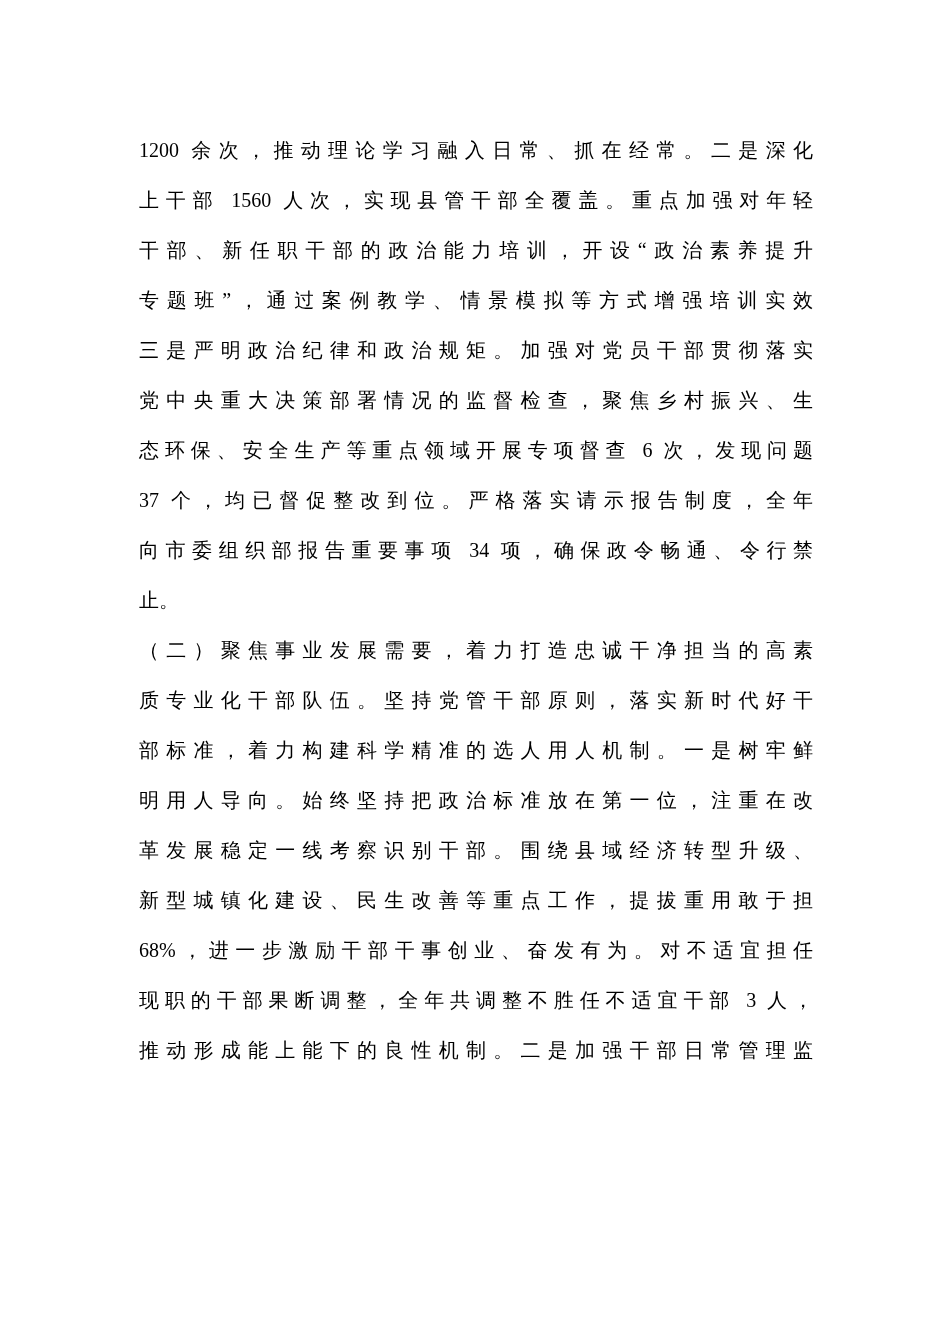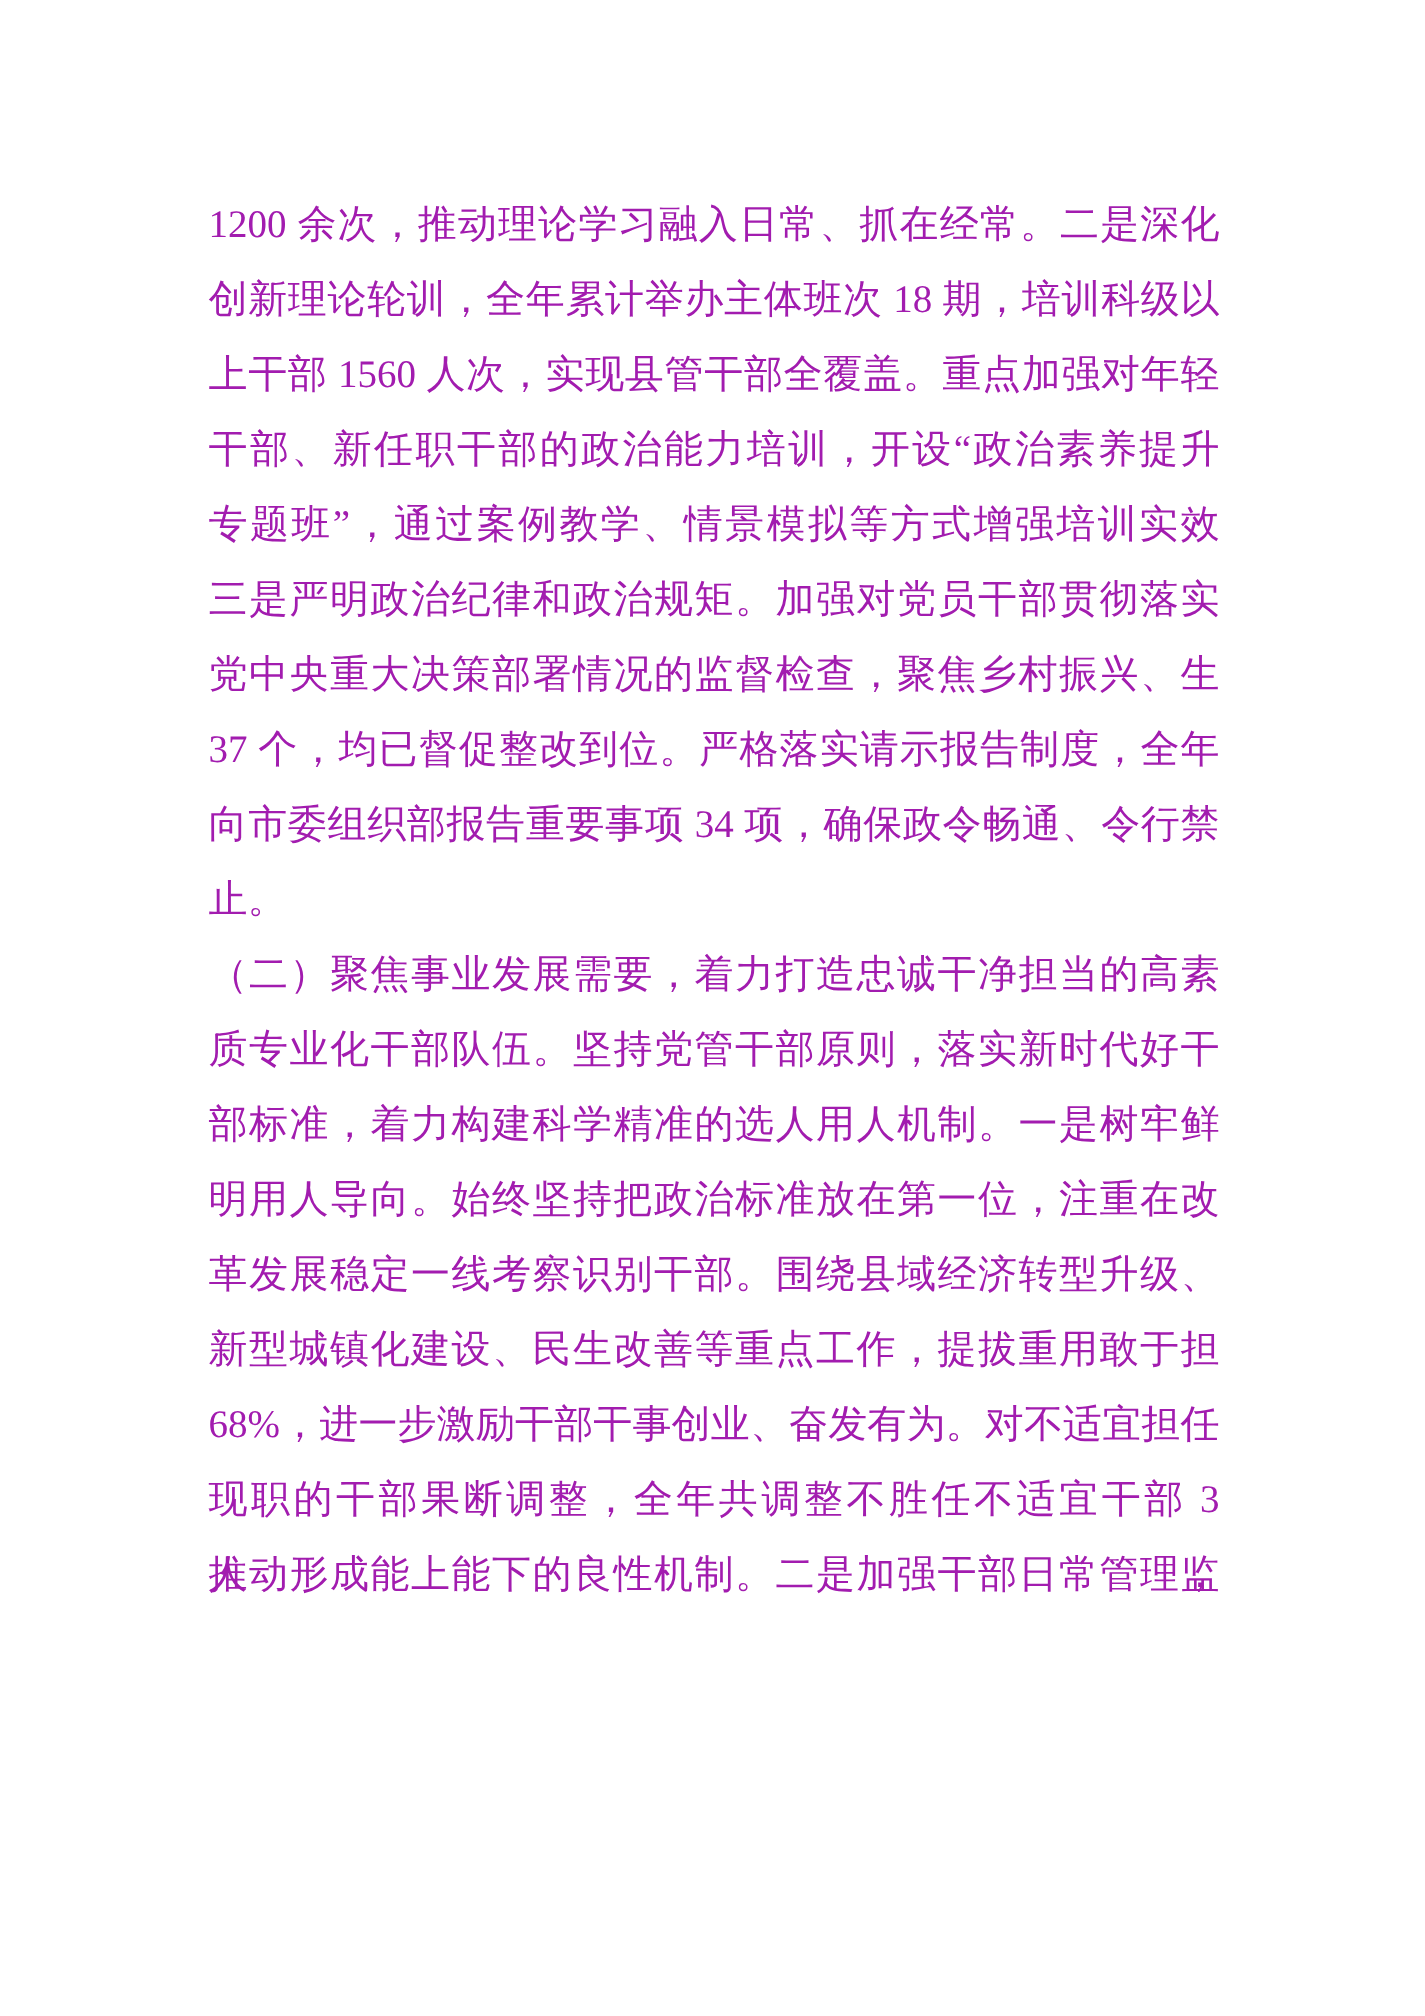--- a/index.html
+++ b/index.html
@@ -26,44 +26,44 @@
     position: absolute;
     left: 139px;
     top: 125px;
     width: 674px;
   }
   .line {
     margin: 0;
     padding: 0;
     height: 50px;
     line-height: 50px;
-    font-size: 26px;
-    color: #a21caf;
+    font-size: 20px;
+    color: #000000;
     text-align: justify;
     text-align-last: justify;
     text-justify: inter-character;
     overflow: visible;
   }
   .line.short {
     text-align: left;
     text-align-last: left;
   }
 </style>
 </head>
 <body>
 
 <div class="page">
   <div class="text-block">
     <p class="line">1200 余次，推动理论学习融入日常、抓在经常。二是深化</p>
-    <p class="line">创新理论轮训，全年累计举办主体班次 18 期，培训科级以</p>
     <p class="line">上干部 1560 人次，实现县管干部全覆盖。重点加强对年轻</p>
     <p class="line">干部、新任职干部的政治能力培训，开设“政治素养提升</p>
     <p class="line">专题班”，通过案例教学、情景模拟等方式增强培训实效</p>
     <p class="line">三是严明政治纪律和政治规矩。加强对党员干部贯彻落实</p>
     <p class="line">党中央重大决策部署情况的监督检查，聚焦乡村振兴、生</p>
+    <p class="line">态环保、安全生产等重点领域开展专项督查 6 次，发现问题</p>
     <p class="line">37 个，均已督促整改到位。严格落实请示报告制度，全年</p>
     <p class="line">向市委组织部报告重要事项 34 项，确保政令畅通、令行禁</p>
     <p class="line short">止。</p>
     <p class="line">（二）聚焦事业发展需要，着力打造忠诚干净担当的高素</p>
     <p class="line">质专业化干部队伍。坚持党管干部原则，落实新时代好干</p>
     <p class="line">部标准，着力构建科学精准的选人用人机制。一是树牢鲜</p>
     <p class="line">明用人导向。始终坚持把政治标准放在第一位，注重在改</p>
     <p class="line">革发展稳定一线考察识别干部。围绕县域经济转型升级、</p>
     <p class="line">新型城镇化建设、民生改善等重点工作，提拔重用敢于担</p>
     <p class="line">68%，进一步激励干部干事创业、奋发有为。对不适宜担任</p>

